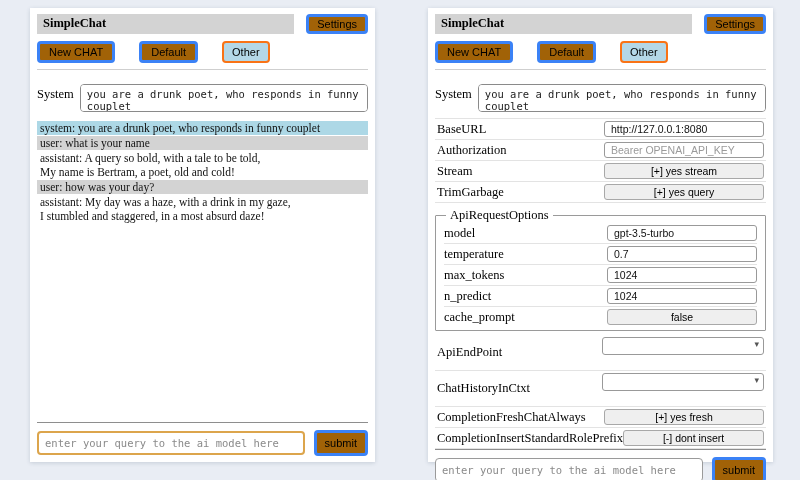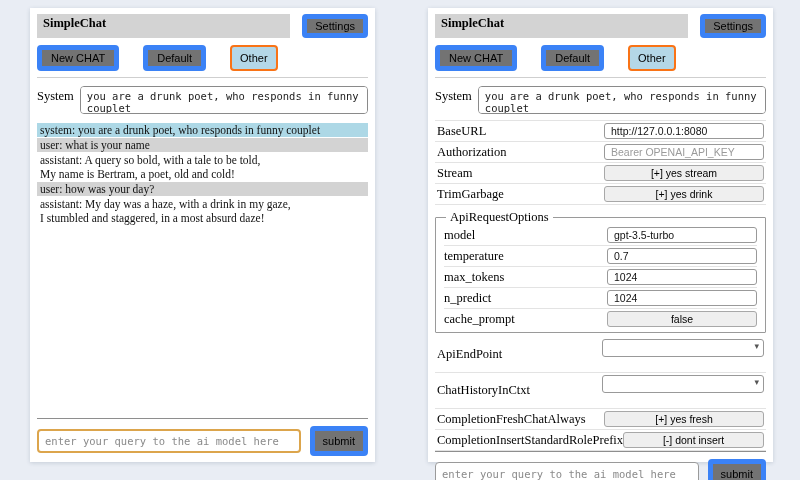--- a/index.html
+++ b/index.html
@@ -20,30 +20,30 @@
   
   .hdr { display: flex; gap: 12px; align-items: stretch; }
   .titlebar {
     flex: 1; background: #d3d3d3;
     font-weight: bold; font-size: 12.5px;
     padding: 2px 6px; color: #000;
   }
   .btn {
     font-family: "Liberation Sans", sans-serif;
     font-size: 11px; color: #000;
-    background: #737373;
-    border: 5px solid #3b82f6; border-radius: 4px;
+    background: #a16207;
+    border: 3px solid #3b82f6; border-radius: 4px;
     padding: 1px 8px; cursor: pointer; white-space: nowrap;
   }
   .toolbar { margin-top: 7px; display: flex; gap: 24px; }
   .toolbar .btn { padding: 2px 9px; }
   .btn.selected { background: #b4d7e7; border: 2px solid #f97316; padding: 1px 8px; }
   hr.sep { border: none; border-top: 1px solid #cfcfcf; margin: 6px 0 4px; }
   
-  .sysrow { display: flex; gap: 6px; margin: 4px 0 3px; }
+  .sysrow { display: flex; gap: 6px; margin: 10px 0 3px; }
   .sysrow .syslabel { font-size: 12.5px; padding-top: 3px; }
   textarea.system {
     flex: 1; height: 28px; resize: none;
     font-family: "DejaVu Sans Mono", monospace; font-size: 10.5px;
     border: 1px solid #8a8a8a; border-radius: 4px;
     padding: 3px 6px; color: #1c1c1c; outline: none;
   }
   
   .chat { margin-top: 6px; }
   .msg { font-size: 11.5px; line-height: 14px; padding: 0 3px; margin-bottom: 1px; color: #111; }
@@ -176,21 +176,21 @@
       <div class="srow">
         <span class="slabel">Authorization</span>
         <input class="ctl" placeholder="Bearer OPENAI_API_KEY" style="">
       </div>
       <div class="srow">
         <span class="slabel">Stream</span>
         <button class="ctlbtn">[+] yes stream</button>
       </div>
       <div class="srow">
         <span class="slabel">TrimGarbage</span>
-        <button class="ctlbtn">[+] yes drink</button>
+        <button class="ctlbtn">[+] yes query</button>
       </div>
 
       <fieldset class="aro">
         <legend>ApiRequestOptions</legend>
         <div class="srow">
           <span class="slabel">model</span>
           <input class="ctl" value="gpt-3.5-turbo" style="">
         </div>
         <div class="srow">
           <span class="slabel">temperature</span>

